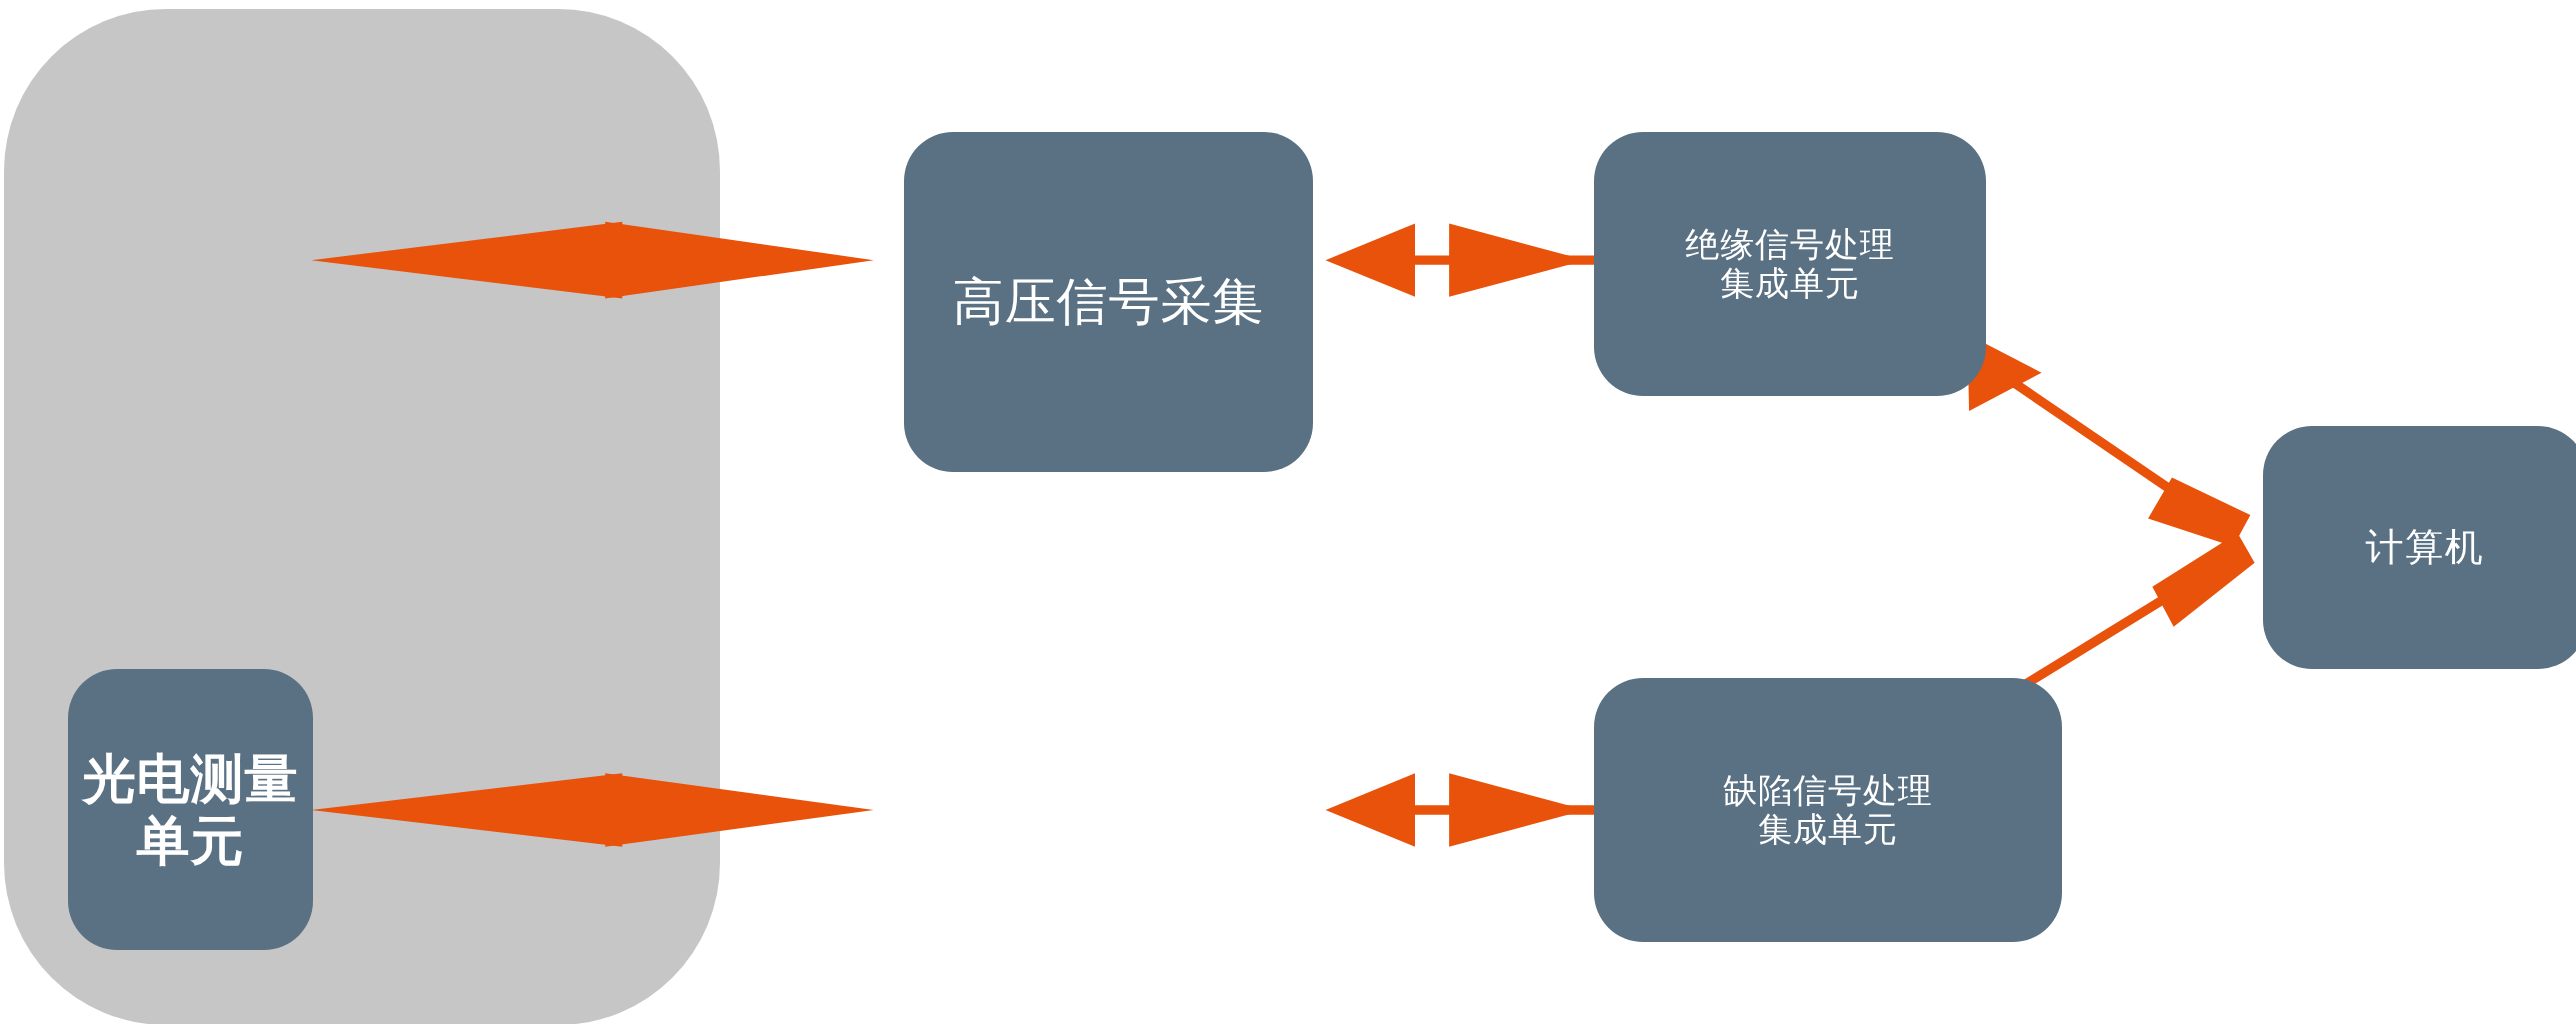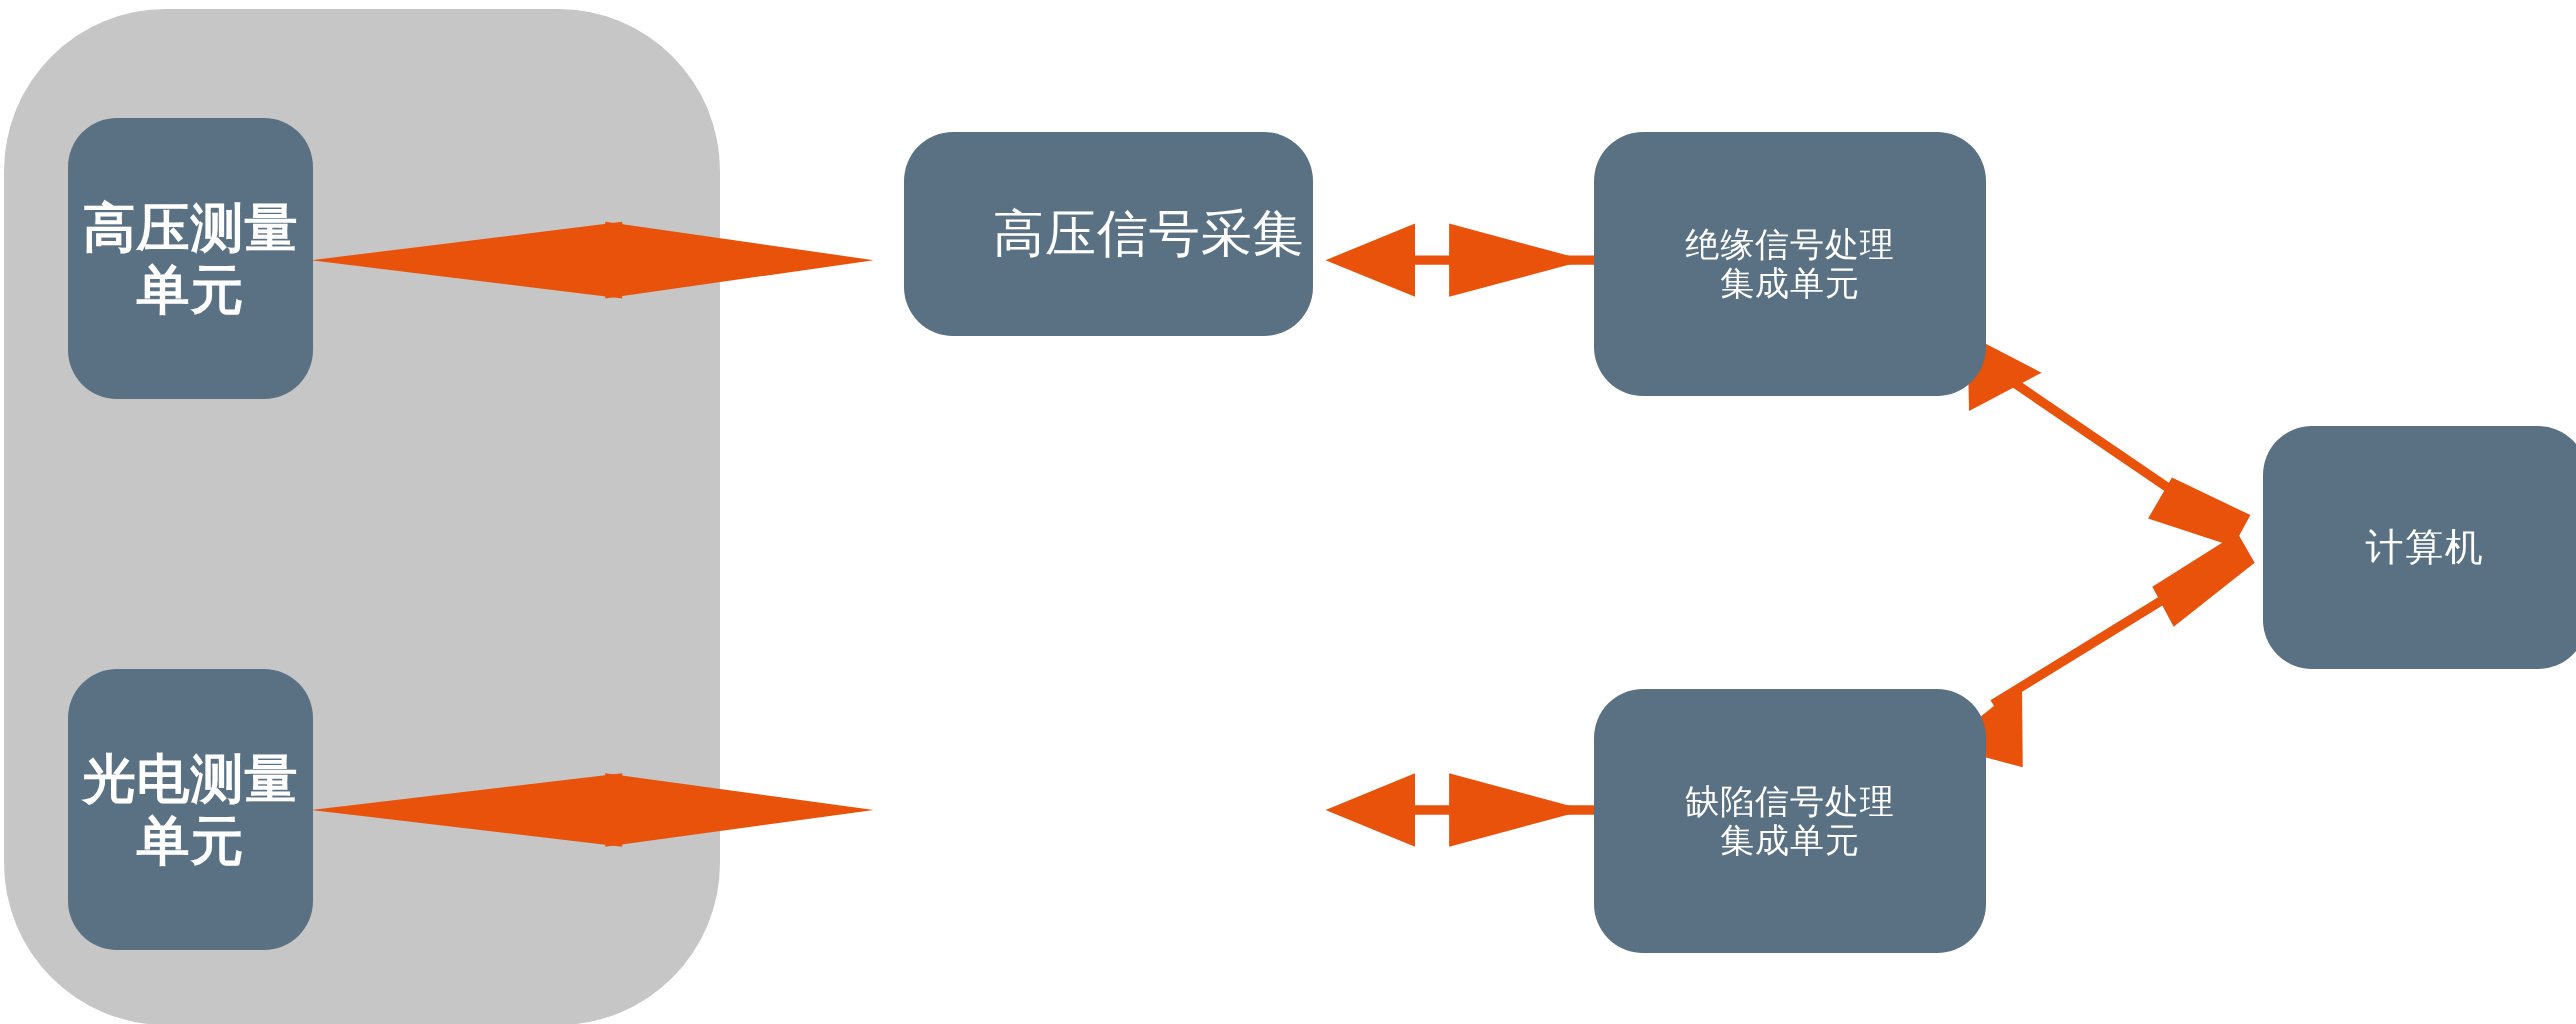--- a/index.html
+++ b/index.html
@@ -114,41 +114,38 @@
       <polygon points="1660,907 1660,993 1555,950" fill="#e8520b"></polygon>
     </g>
 
     <g>
       <line x1="2338" y1="826" x2="2608" y2="660" stroke="#e8520b" stroke-width="11"></line>
       <polygon points="2372,802 2373,900 2280,875" fill="#e8520b"></polygon>
       <polygon points="2525,688 2550,735 2645,660 2625,625" fill="#e8520b"></polygon>
     </g>
   </svg>
 
-  <div class="node measure" style="left:68px; top:118px; width:245px; height:281px;">
-    <span class="node-label">高压测量单元</span>
-  </div>
 
-  <div class="node acquire" style="left:904px; top:132px; width:409px; height:204px;justify-content:flex-end;">
+  <div class="node acquire" style="left:904px; top:132px; width:409px; height:340px;">
     <span class="node-label">高压信号采集</span>
   </div>
 
   <div class="node process" style="left:1594px; top:132px; width:392px; height:264px;">
     <span class="node-label">绝缘信号处理
 集成单元</span>
   </div>
 
   <div class="node computer" style="left:2263px; top:426px; width:324px; height:243px;">
     <span class="node-label">计算机</span>
   </div>
 
   <div class="node measure" style="left:68px; top:669px; width:245px; height:281px;">
     <span class="node-label">光电测量单元</span>
   </div>
 
 
-  <div class="node process" style="left:1594px; top:678px; width:392px; height:264px;margin-top:11px;">
+  <div class="node process" style="left:1594px; top:678px; width:468px; height:264px;">
     <span class="node-label">缺陷信号处理
 集成单元</span>
   </div>
 
 </div>
 
 
 </body></html>

